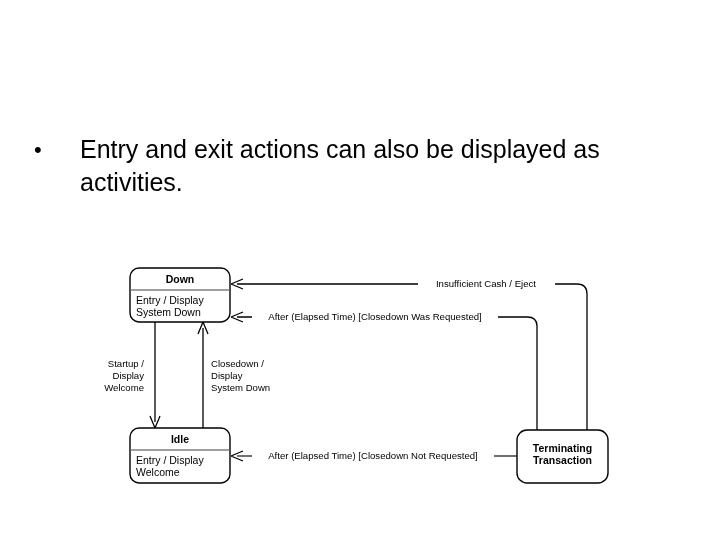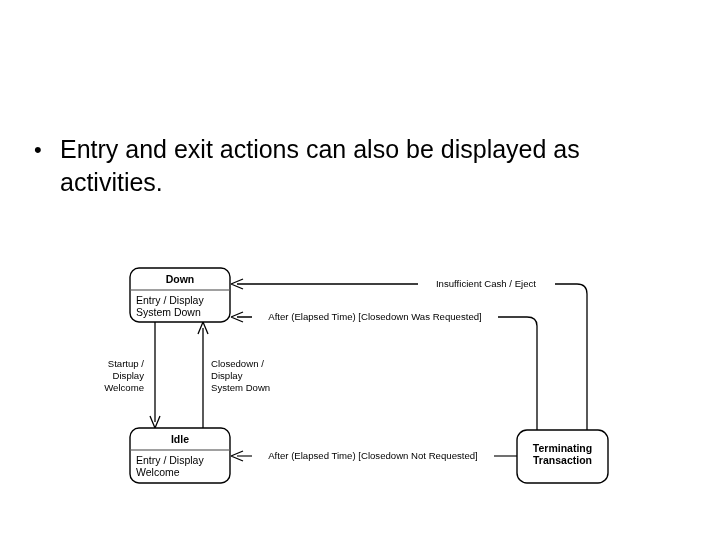--- a/index.html
+++ b/index.html
@@ -48,20 +48,21 @@
   }
   .bullet-dot {
     width: 26px;
     flex: 0 0 26px;
     text-align: left;
     font-size: 22px;
     line-height: 33px;
   }
   .bullet-text {
     flex: 1 1 auto;
+    margin-left: 20px;
   }
   .diagram {
     position: absolute;
     left: 0;
     top: 0;
     width: 720px;
     height: 404px;
   }
   .diagram svg {
     display: block;

